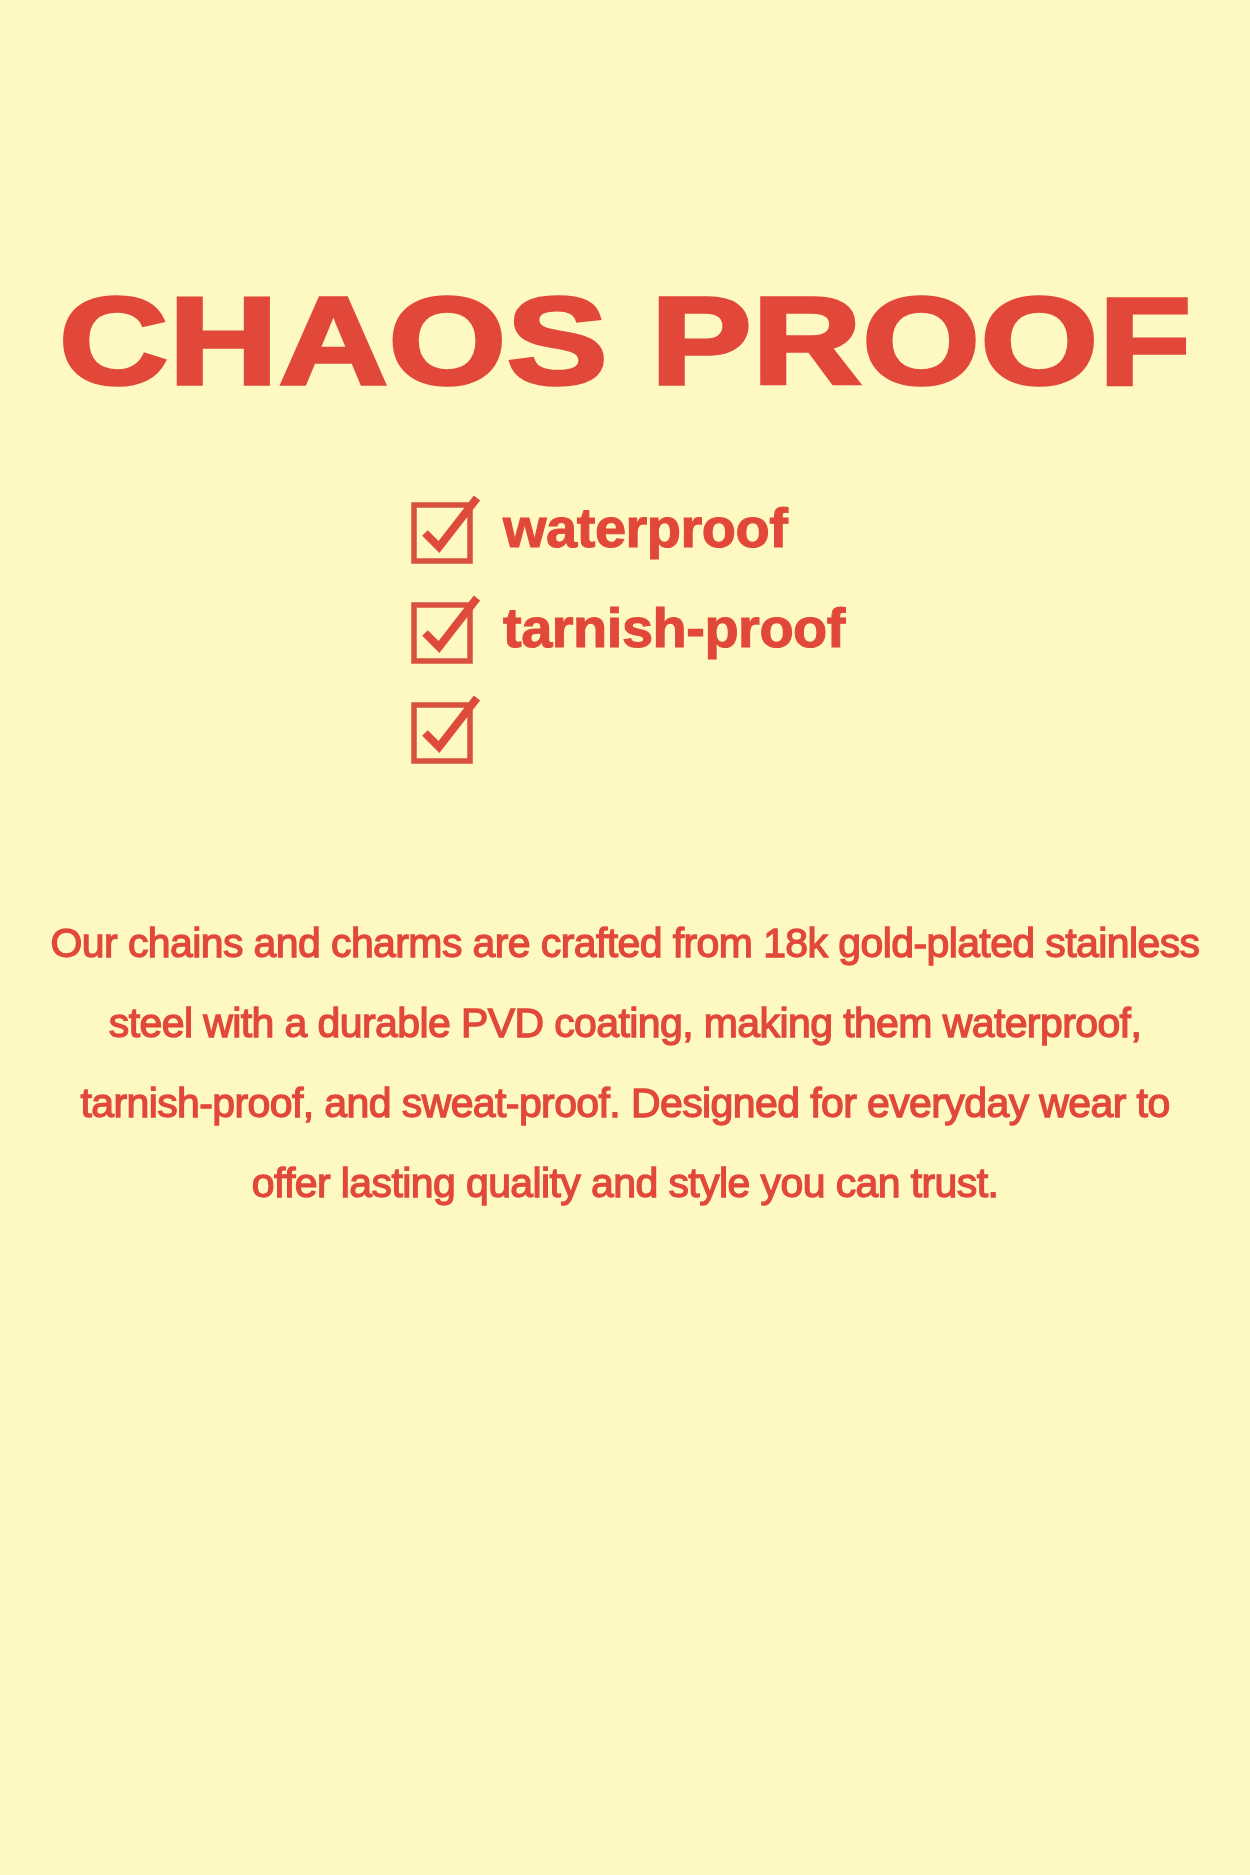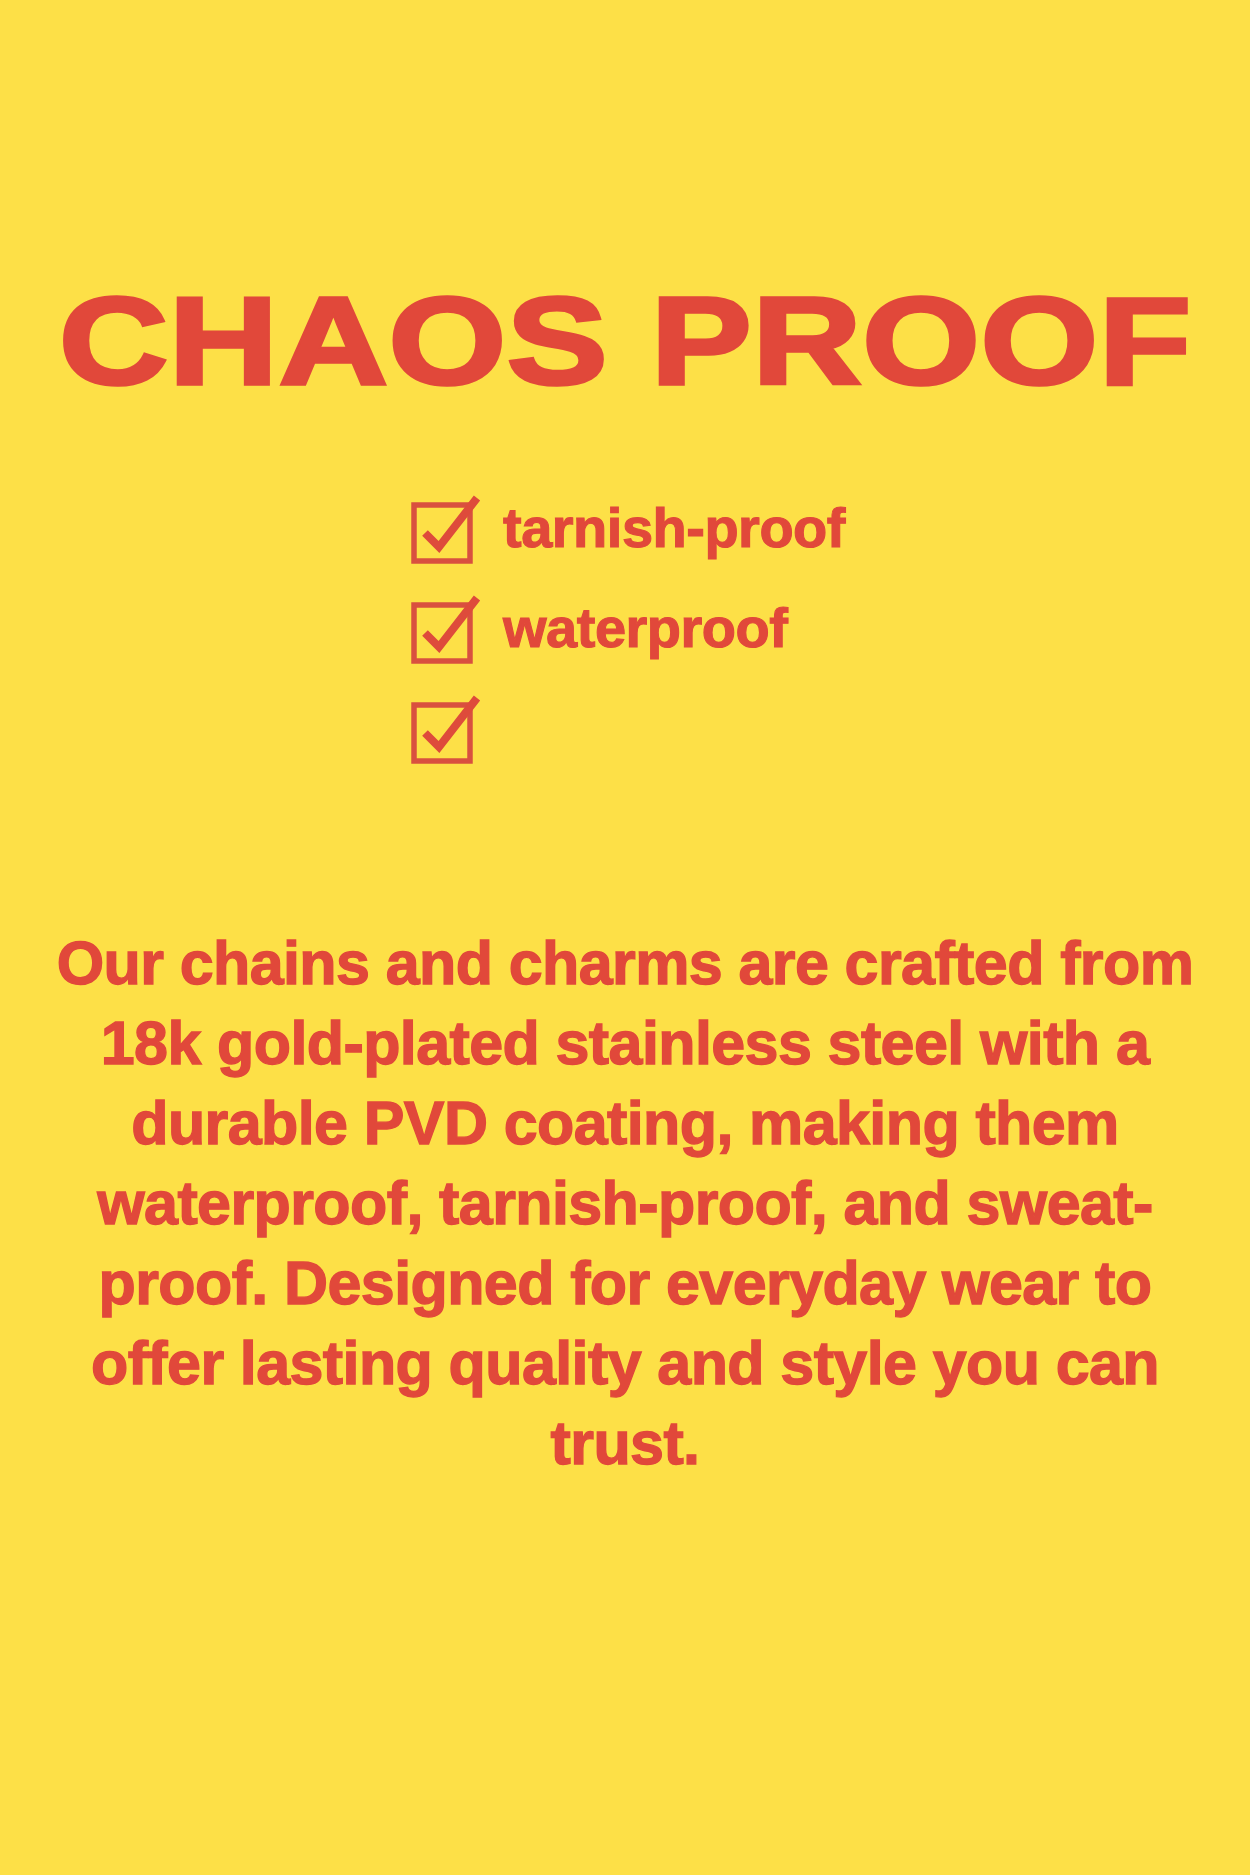--- a/index.html
+++ b/index.html
@@ -90,55 +90,55 @@
   }
 
   
   .body-copy {
     position: absolute;
     top: 862px;
     left: 50px;
     width: 1150px;
     color: #e1483a;
     font-family: "Liberation Sans", "DejaVu Sans", sans-serif;
-    font-weight: 700;
-    font-size: 61px;
+    font-weight: 400;
+    font-size: 41px;
     line-height: 80px;
     text-align: center;
     letter-spacing: -0.6px;
     -webkit-text-stroke: 1.3px #e1483a;
     paint-order: stroke fill;
   }
 </style>
 </head>
 <body style="background: rgb(250, 221, 226);">
 
-<div class="poster" style="background: #fde047;">
+<div class="poster" style="background: #fef9c3;">
 
   <div class="headline-wrap">
     <h1 class="headline" style="color: rgb(225, 72, 58); -webkit-text-stroke: 3.5px rgb(225, 72, 58); transform: scaleX(1.2197);">CHAOS PROOF</h1>
   </div>
 
   <div class="checklist">
     <div class="checklist-inner">
 
       <div class="check-row">
         <svg class="checkbox-icon" viewBox="0 0 84 84" aria-hidden="true">
           <rect x="9" y="19" width="56" height="56" fill="none" stroke="#d9503f" stroke-width="5.5"></rect>
           <path d="M20 47 L34 61 L72 12" fill="none" stroke="#de4b3b" stroke-width="8" stroke-linecap="butt" stroke-linejoin="miter"></path>
         </svg>
-        <span class="check-label" style="color: rgb(225, 72, 58); -webkit-text-stroke: 1.1px rgb(225, 72, 58);">tarnish-proof</span>
+        <span class="check-label" style="color: rgb(225, 72, 58); -webkit-text-stroke: 1.1px rgb(225, 72, 58);">waterproof</span>
       </div>
 
       <div class="check-row">
         <svg class="checkbox-icon" viewBox="0 0 84 84" aria-hidden="true">
           <rect x="9" y="19" width="56" height="56" fill="none" stroke="#d9503f" stroke-width="5.5"></rect>
           <path d="M20 47 L34 61 L72 12" fill="none" stroke="#de4b3b" stroke-width="8" stroke-linecap="butt" stroke-linejoin="miter"></path>
         </svg>
-        <span class="check-label" style="color: rgb(225, 72, 58); -webkit-text-stroke: 1.1px rgb(225, 72, 58);">waterproof</span>
+        <span class="check-label" style="color: rgb(225, 72, 58); -webkit-text-stroke: 1.1px rgb(225, 72, 58);">tarnish-proof</span>
       </div>
 
       <div class="check-row">
         <svg class="checkbox-icon" viewBox="0 0 84 84" aria-hidden="true">
           <rect x="9" y="19" width="56" height="56" fill="none" stroke="#d9503f" stroke-width="5.5"></rect>
           <path d="M20 47 L34 61 L72 12" fill="none" stroke="#de4b3b" stroke-width="8" stroke-linecap="butt" stroke-linejoin="miter"></path>
         </svg>
       </div>
 
     </div>

